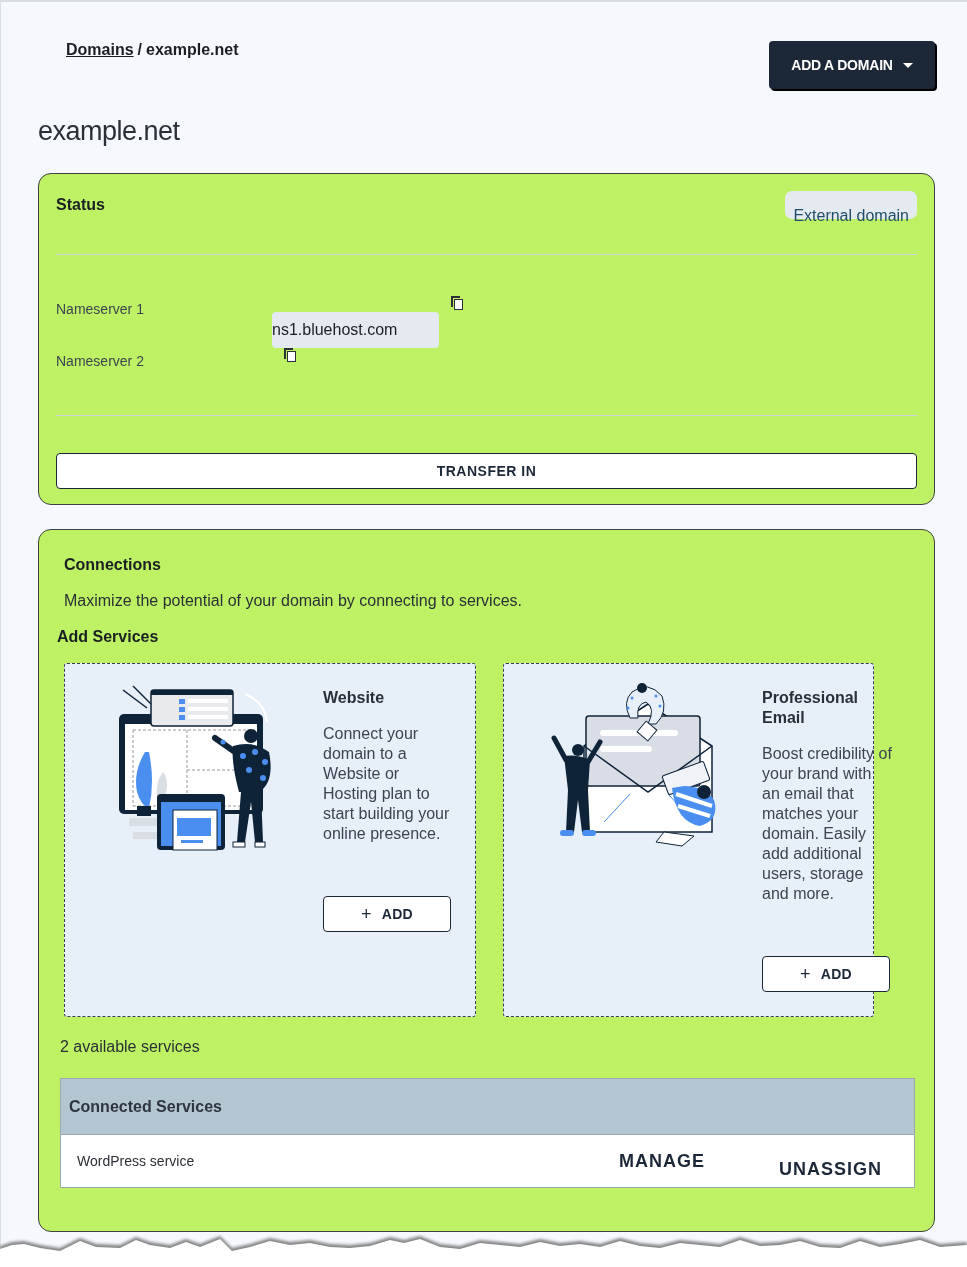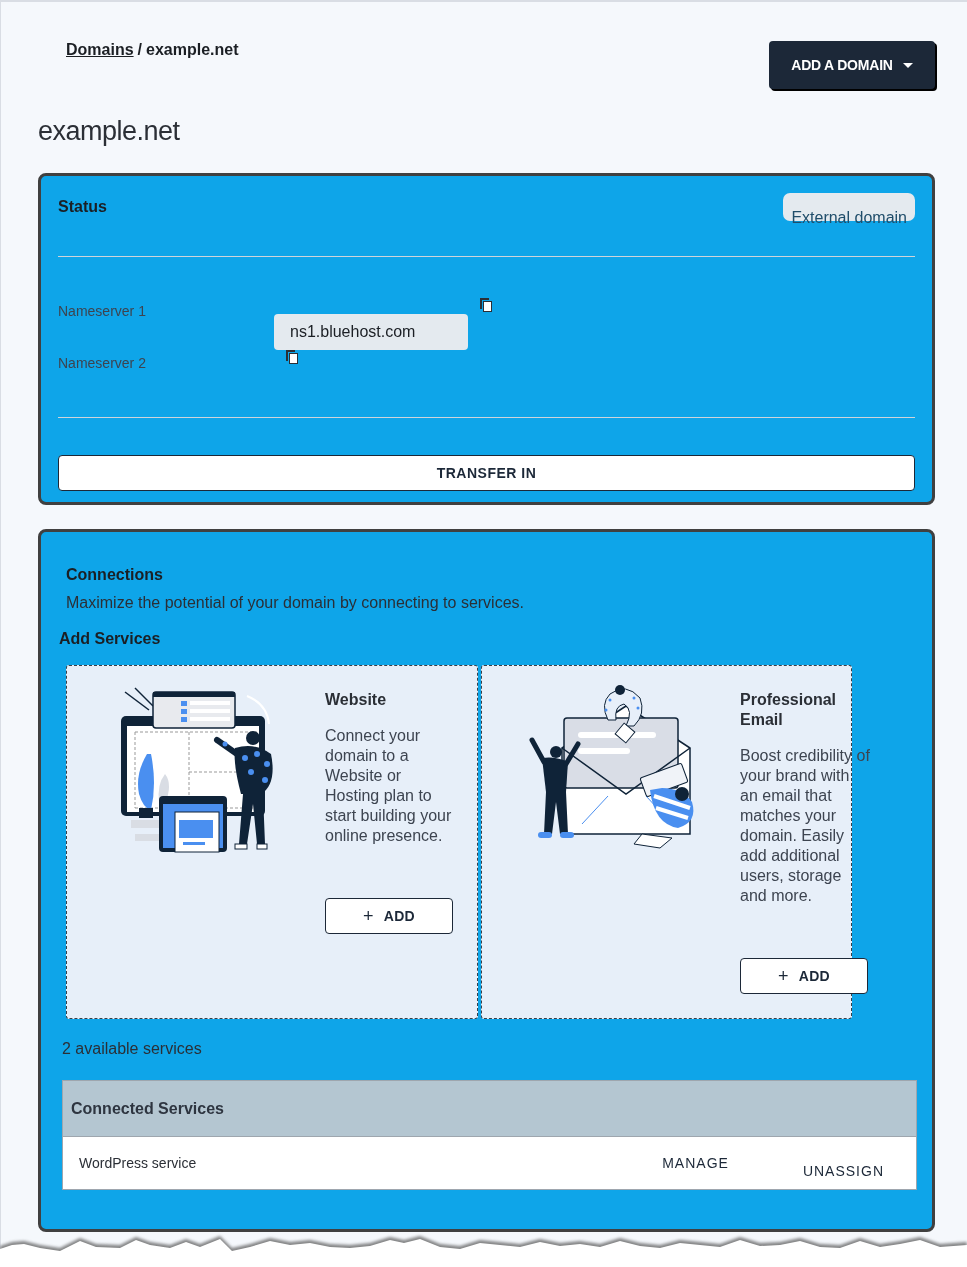--- a/index.html
+++ b/index.html
@@ -25,78 +25,78 @@
       font-family: "Liberation Sans", sans-serif; font-weight: bold; font-size: 14px;
       display: flex; align-items: center; justify-content: center; gap: 6px; cursor: pointer;
       letter-spacing: -0.2px;
     }
     .caret { width: 0; height: 0; border-left: 5px solid transparent; border-right: 5px solid transparent; border-top: 5px solid #fff; margin-left: 4px; }
 
     .page-title { position: absolute; left: 37px; top: 114px; font-size: 27px; font-weight: normal; color: #2b2f36; letter-spacing: -0.5px; }
 
     
     .card {
-      position: absolute; background: #0ea5e9; border: 3px solid #404040; border-radius: 8px;
+      position: absolute; background: #bef264; border: 1px solid #404040; border-radius: 13px;
     }
     .status-card { left: 37px; top: 171px; width: 897px; height: 332px; }
     .status-title { position: absolute; left: 17px; top: 22px; font-size: 16px; font-weight: bold; color: #1b1f24; }
     .ext-badge {
       position: absolute; right: 17px; top: 17px; height: 28px; padding: 11px 8px;
       background: #e4eaef; color: #1f4d6a; border-radius: 7px;
       font-size: 16px; line-height: 28px;
     }
     .divider { position: absolute; left: 17px; right: 17px; height: 1px; background: #cfd4da; }
     .ns-row { position: absolute; left: 17px; height: 36px; display: flex; align-items: center; }
     .ns-label { width: 216px; font-size: 14px; color: #3d4450; }
     .ns-value {
-      width: 194px; height: 36px; background: #e4eaef; border-radius: 4px;
-      font-size: 16px; color: #1b1f24; padding-left: 16px; line-height: 36px; margin-top: 42px;
+      width: 167px; height: 36px; background: #e4eaef; border-radius: 4px;
+      font-size: 16px; color: #1b1f24; line-height: 36px; margin-top: 42px;
     }
     .copy-icon { position: relative; width: 14px; height: 16px; margin-left: 12px; margin-top: -10px; cursor: pointer; }
     .copy-icon .back { position: absolute; left: 0; top: 0; width: 9px; height: 11px; border-left: 2px solid #2b2f36; border-top: 2px solid #2b2f36; }
     .copy-icon .front { position: absolute; left: 3px; top: 3px; width: 9px; height: 11px; border: 1.5px solid #2b2f36; background: #fff; }
 
     .transfer-btn {
       position: absolute; left: 17px; right: 17px; top: 279px; height: 36px;
       background: #ffffff; border: 1px solid #1c2838; border-radius: 4px;
       font-family: "Liberation Sans", sans-serif; font-weight: bold; font-size: 14px; letter-spacing: 0.5px;
       color: #1c2838; cursor: pointer;
     }
 
     
     .conn-card { left: 37px; top: 527px; width: 897px; height: 703px; }
-    .conn-title { position: absolute; left: 25px; top: 34px; font-size: 16px; font-weight: bold; color: #1b1f24; }
+    .conn-title { position: absolute; left: 25px; top: 26px; font-size: 16px; font-weight: bold; color: #1b1f24; }
     .conn-desc { position: absolute; left: 25px; top: 62px; font-size: 16px; color: #2b2f36; }
     .add-services-title { position: absolute; left: 18px; top: 98px; font-size: 16px; font-weight: bold; color: #1b1f24; }
 
     .svc-card {
       position: absolute; top: 133px; background: #e7eff9;
       border: 1px dashed #3a3f47; border-radius: 3px;
     }
     .svc-website { left: 25px; width: 412px; height: 354px; }
-    .svc-email { left: 440px; width: 371px; height: 354px; }
+    .svc-email { left: 464px; width: 371px; height: 354px; }
     .svc-illus { position: absolute; left: 40px; top: 18px; width: 180px; height: 170px; }
     .svc-text { position: absolute; left: 258px; top: 24px; width: 130px; }
     .svc-name { font-size: 16px; font-weight: bold; color: #2b2f36; line-height: 20px; }
     .svc-desc { font-size: 16px; color: #3d4450; line-height: 20px; margin-top: 16px; }
     .svc-add-btn {
       position: absolute; left: 258px; width: 128px; height: 36px;
       background: #ffffff; border: 1px solid #1c2838; border-radius: 4px;
       font-family: "Liberation Sans", sans-serif; font-weight: bold; font-size: 14px; color: #1c2838;
       display: flex; align-items: center; justify-content: center; gap: 10px; cursor: pointer; letter-spacing: 0.3px;
     }
     .plus { font-size: 18px; font-weight: normal; line-height: 1; }
 
     .avail-count { position: absolute; left: 21px; top: 508px; font-size: 16px; color: #2b2f36; }
 
     .connected-table { position: absolute; left: 21px; top: 548px; width: 855px; border: 1px solid #9ea6ae; background: #fff; }
     .ct-header { height: 56px; background: #b4c6d1; border-bottom: 1px solid #9ea6ae; padding-left: 8px; display: flex; align-items: center; font-size: 16px; font-weight: bold; color: #2e3540; }
     .ct-row { height: 52px; display: flex; align-items: center; padding-left: 16px; }
     .ct-name { flex: 1; font-size: 14px; color: #2b2f36; }
-    .ct-action { font-size: 14px; font-weight: normal; color: #1c2838; letter-spacing: 1px; cursor: pointer; background: none; border: none; font-family: "Liberation Sans", sans-serif; padding-left: 32px; }
+    .ct-action { font-size: 18px; font-weight: bold; color: #1c2838; letter-spacing: 1px; cursor: pointer; background: none; border: none; font-family: "Liberation Sans", sans-serif; padding-left: 32px; }
     .ct-manage { margin-right: 42px; }
     .ct-unassign { margin-right: 32px; margin-top: 16px; }
 
     .torn { position: absolute; left: 0; top: 1232px; width: 967px; height: 35px; }
   </style>
 </head>
 <body>
 
 <div class="page">
 

